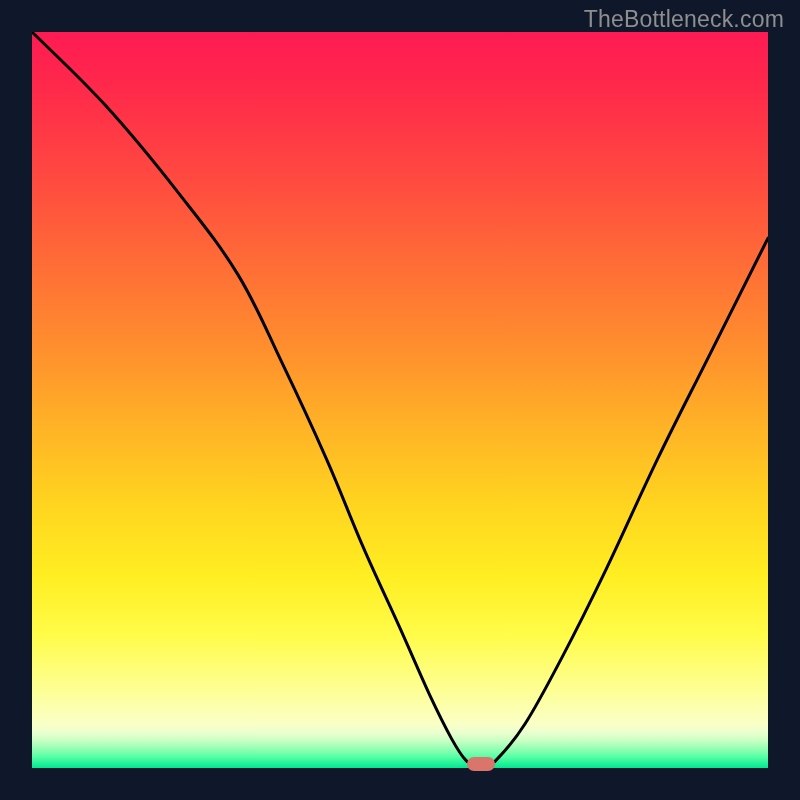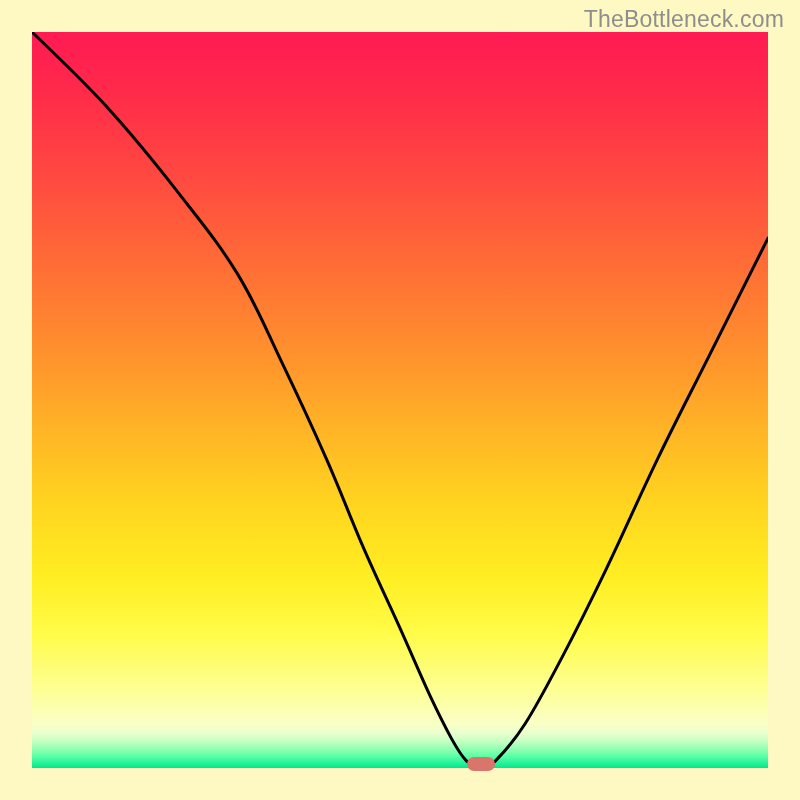--- a/index.html
+++ b/index.html
@@ -8,21 +8,21 @@
     width: 800px;
     height: 800px;
     background: #000;
     overflow: hidden;
     font-family: Arial, sans-serif;
   }
   .frame {
     position: relative;
     width: 800px;
     height: 800px;
-    background: #fef9c3;
+    background: #0f172a;
   }
   .plot-area {
     position: absolute;
     left: 32px;
     top: 32px;
     width: 736px;
     height: 736px;
     
     background: linear-gradient(
       to bottom,

